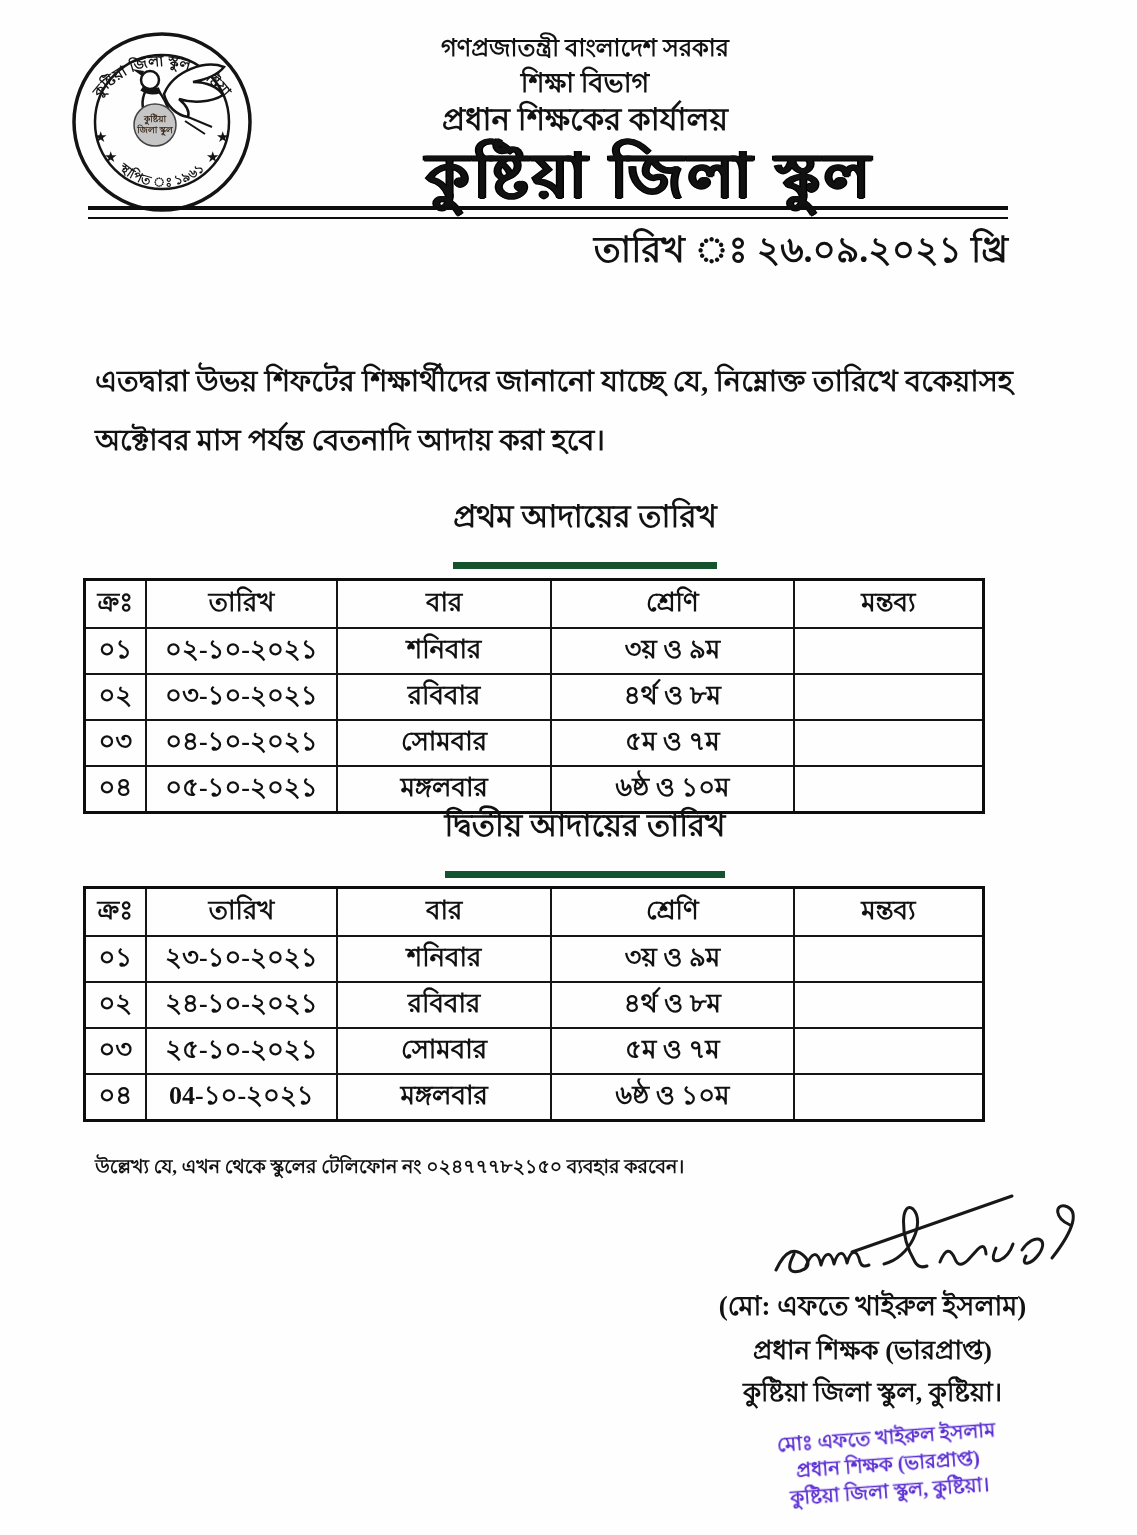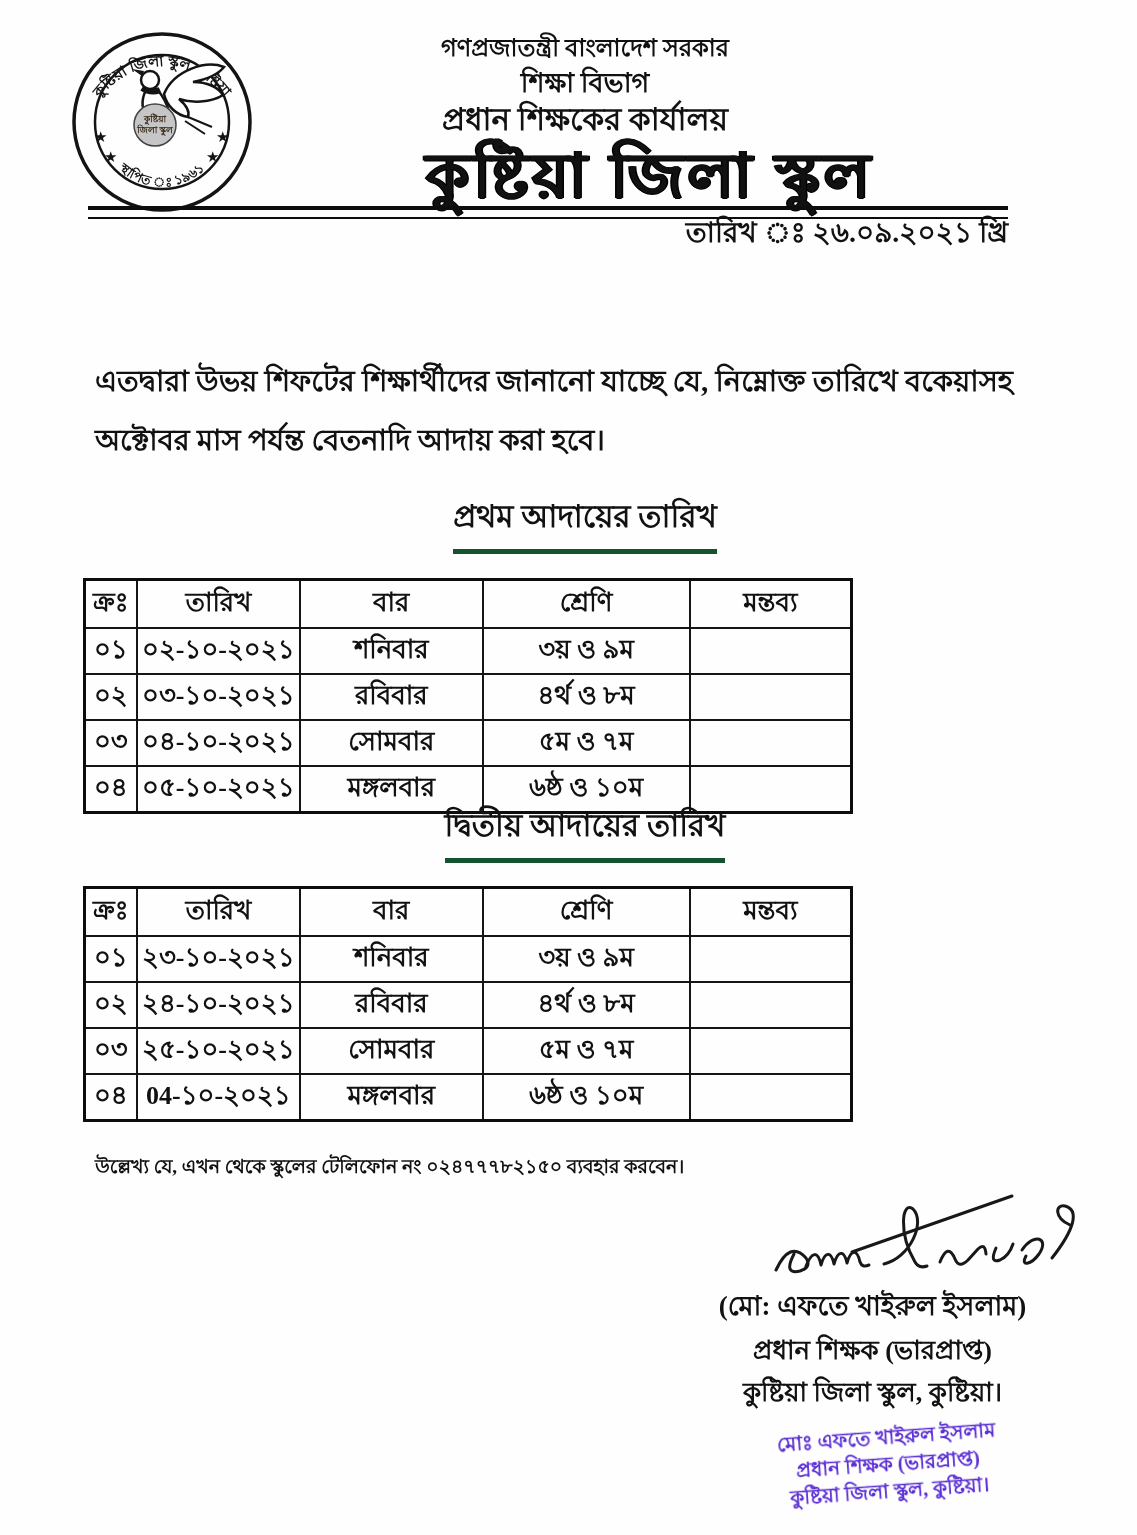--- a/index.html
+++ b/index.html
@@ -21,33 +21,33 @@
   .hdr-office{top:104px;font-size:31px;font-weight:700;}
   .hdr-school{
     top:128px;left:180px;width:940px;text-align:center;
     font-size:62px;font-weight:900;letter-spacing:4px;
     text-shadow:1.5px 0 #000,-1.5px 0 #000,0 1px #000;
   }
   .rule{
     top:206px;left:88px;width:920px;height:7px;
     border-top:4px solid #0d0d0d;border-bottom:2px solid #0d0d0d;
   }
-  .date-line{top:211px;left:500px;width:508px;text-align:right;font-size:28px;font-weight:700;}
+  .date-line{top:222px;left:500px;width:508px;text-align:right;font-size:36px;font-weight:700;}
 
   
   .intro{top:352px;left:95px;width:935px;font-size:29px;line-height:2.05;font-weight:600;}
 
   .tbl-title{left:30px;width:1110px;text-align:center;font-size:31px;font-weight:800;}
-  .tbl-title span{display:inline-block;border-bottom:5px solid #14532d;padding-bottom:5px;text-align:center;}
+  .tbl-title span{display:inline-block;border-bottom:7px solid #14532d;padding-bottom:18px;text-align:center;}
   .t1-title{top:492px;}
   .t2-title{top:801px;}
 
   table.sched{
     border-collapse:collapse;
-    width:770px;
+    width:902px;
     table-layout:fixed;
     font-size:26px;
   }
   .t1{top:578px;left:83px;}
   .t2{top:886px;left:83px;}
   table.sched th,table.sched td{
     border:2px solid #151515;
     text-align:center;vertical-align:middle;
     font-weight:700;
     padding:0;

